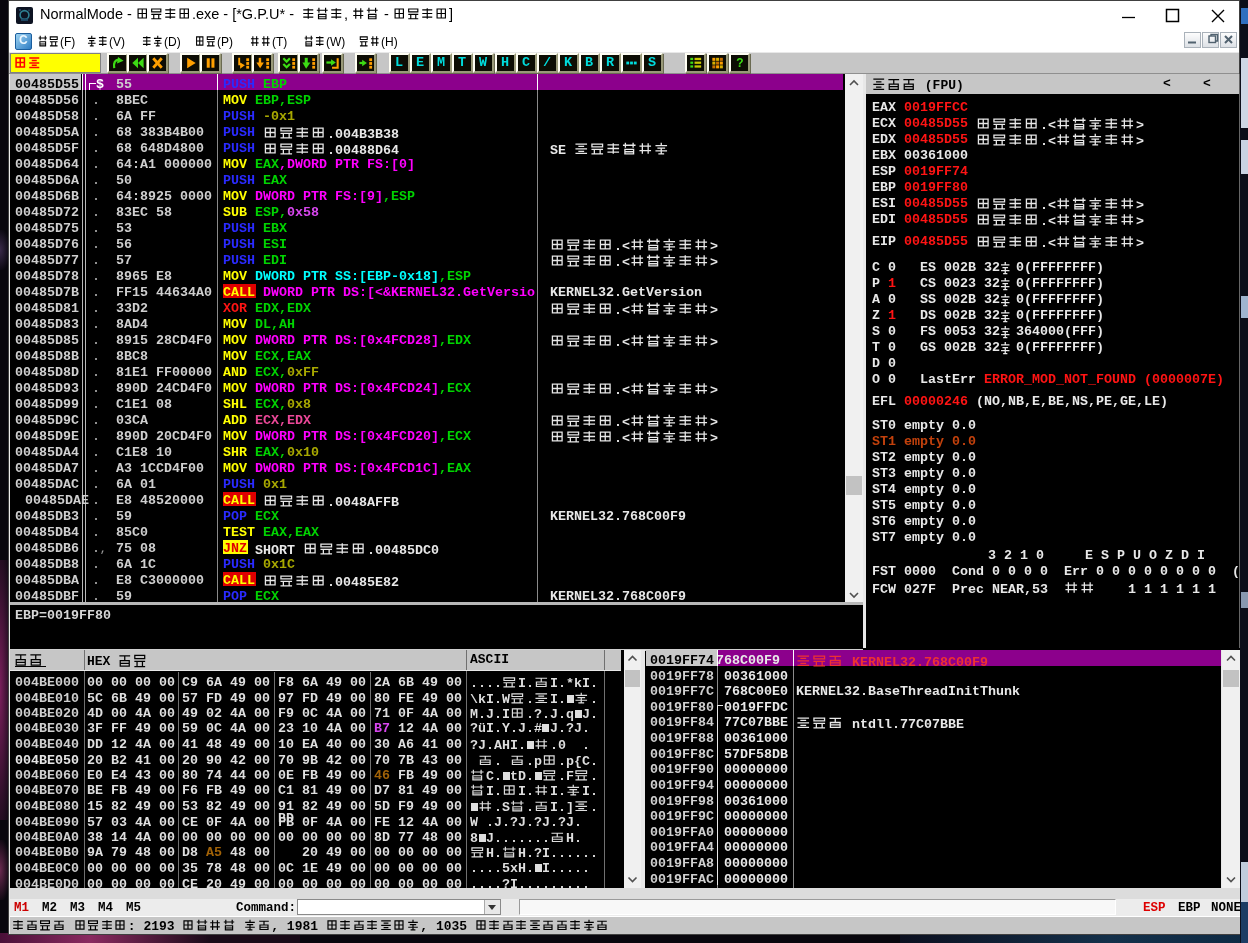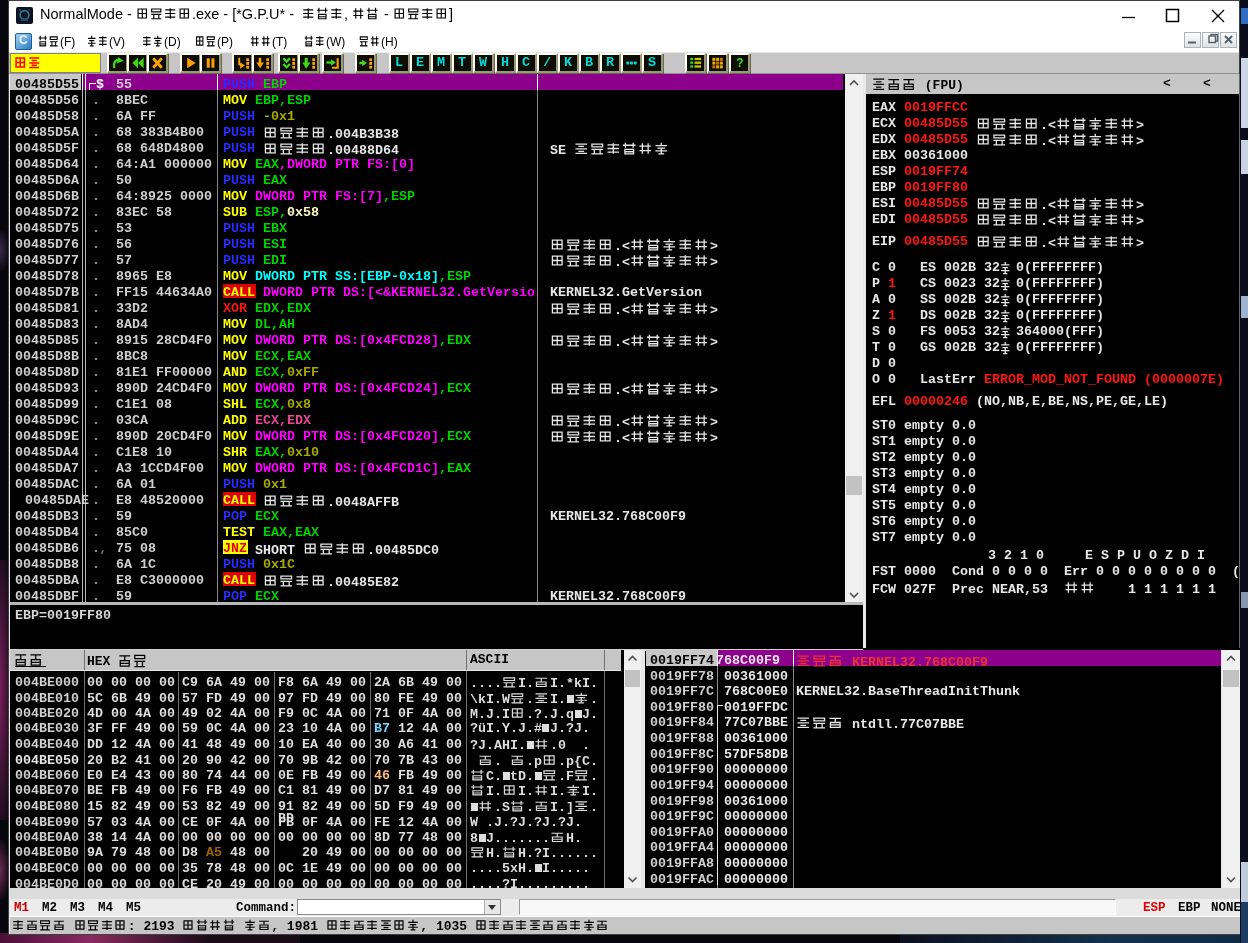--- a/index.html
+++ b/index.html
@@ -303,28 +303,28 @@
 <div style="position:absolute;left:279px;top:158px;color:#ff00ff;font:13.33px 'Liberation Mono',monospace;font-weight:bold;line-height:14.0px;white-space:pre;">,DWORD PTR FS:[0]</div>
 <div style="position:absolute;left:15px;top:174px;color:#cfcfcf;font:13.33px 'Liberation Mono',monospace;font-weight:bold;line-height:14.0px;white-space:pre;">00485D6A</div>
 <div style="position:absolute;left:92px;top:174px;color:#9a9a9a;font:13.33px 'Liberation Mono',monospace;font-weight:bold;line-height:14.0px;white-space:pre;">.</div>
 <div style="position:absolute;left:116px;top:174px;color:#cfcfcf;font:13.33px 'Liberation Mono',monospace;font-weight:bold;line-height:14.0px;white-space:pre;">50</div>
 <div style="position:absolute;left:223px;top:174px;color:#2a2aff;font:13.33px 'Liberation Mono',monospace;font-weight:bold;line-height:14.0px;white-space:pre;">PUSH</div>
 <div style="position:absolute;left:255px;top:174px;color:#00d400;font:13.33px 'Liberation Mono',monospace;font-weight:bold;line-height:14.0px;white-space:pre;"> EAX</div>
 <div style="position:absolute;left:15px;top:190px;color:#cfcfcf;font:13.33px 'Liberation Mono',monospace;font-weight:bold;line-height:14.0px;white-space:pre;">00485D6B</div>
 <div style="position:absolute;left:92px;top:190px;color:#9a9a9a;font:13.33px 'Liberation Mono',monospace;font-weight:bold;line-height:14.0px;white-space:pre;">.</div>
 <div style="position:absolute;left:116px;top:190px;color:#cfcfcf;font:13.33px 'Liberation Mono',monospace;font-weight:bold;line-height:14.0px;white-space:pre;">64:8925 0000</div>
 <div style="position:absolute;left:223px;top:190px;color:#ffff00;font:13.33px 'Liberation Mono',monospace;font-weight:bold;line-height:14.0px;white-space:pre;">MOV</div>
-<div style="position:absolute;left:247px;top:190px;color:#ff00ff;font:13.33px 'Liberation Mono',monospace;font-weight:bold;line-height:14.0px;white-space:pre;"> DWORD PTR FS:[7]</div>
+<div style="position:absolute;left:247px;top:190px;color:#ff00ff;font:13.33px 'Liberation Mono',monospace;font-weight:bold;line-height:14.0px;white-space:pre;"> DWORD PTR FS:[9]</div>
 <div style="position:absolute;left:383px;top:190px;color:#00d400;font:13.33px 'Liberation Mono',monospace;font-weight:bold;line-height:14.0px;white-space:pre;">,ESP</div>
 <div style="position:absolute;left:15px;top:206px;color:#cfcfcf;font:13.33px 'Liberation Mono',monospace;font-weight:bold;line-height:14.0px;white-space:pre;">00485D72</div>
 <div style="position:absolute;left:92px;top:206px;color:#9a9a9a;font:13.33px 'Liberation Mono',monospace;font-weight:bold;line-height:14.0px;white-space:pre;">.</div>
 <div style="position:absolute;left:116px;top:206px;color:#cfcfcf;font:13.33px 'Liberation Mono',monospace;font-weight:bold;line-height:14.0px;white-space:pre;">83EC 58</div>
 <div style="position:absolute;left:223px;top:206px;color:#ffff00;font:13.33px 'Liberation Mono',monospace;font-weight:bold;line-height:14.0px;white-space:pre;">SUB</div>
 <div style="position:absolute;left:247px;top:206px;color:#00d400;font:13.33px 'Liberation Mono',monospace;font-weight:bold;line-height:14.0px;white-space:pre;"> ESP,</div>
-<div style="position:absolute;left:287px;top:206px;color:#fef9c3;font:13.33px 'Liberation Mono',monospace;font-weight:bold;line-height:14.0px;white-space:pre;">0x58</div>
+<div style="position:absolute;left:287px;top:206px;color:#d946ef;font:13.33px 'Liberation Mono',monospace;font-weight:bold;line-height:14.0px;white-space:pre;">0x58</div>
 <div style="position:absolute;left:15px;top:222px;color:#cfcfcf;font:13.33px 'Liberation Mono',monospace;font-weight:bold;line-height:14.0px;white-space:pre;">00485D75</div>
 <div style="position:absolute;left:92px;top:222px;color:#9a9a9a;font:13.33px 'Liberation Mono',monospace;font-weight:bold;line-height:14.0px;white-space:pre;">.</div>
 <div style="position:absolute;left:116px;top:222px;color:#cfcfcf;font:13.33px 'Liberation Mono',monospace;font-weight:bold;line-height:14.0px;white-space:pre;">53</div>
 <div style="position:absolute;left:223px;top:222px;color:#2a2aff;font:13.33px 'Liberation Mono',monospace;font-weight:bold;line-height:14.0px;white-space:pre;">PUSH</div>
 <div style="position:absolute;left:255px;top:222px;color:#00d400;font:13.33px 'Liberation Mono',monospace;font-weight:bold;line-height:14.0px;white-space:pre;"> EBX</div>
 <div style="position:absolute;left:15px;top:238px;color:#cfcfcf;font:13.33px 'Liberation Mono',monospace;font-weight:bold;line-height:14.0px;white-space:pre;">00485D76</div>
 <div style="position:absolute;left:92px;top:238px;color:#9a9a9a;font:13.33px 'Liberation Mono',monospace;font-weight:bold;line-height:14.0px;white-space:pre;">.</div>
 <div style="position:absolute;left:116px;top:238px;color:#cfcfcf;font:13.33px 'Liberation Mono',monospace;font-weight:bold;line-height:14.0px;white-space:pre;">56</div>
 <div style="position:absolute;left:223px;top:238px;color:#2a2aff;font:13.33px 'Liberation Mono',monospace;font-weight:bold;line-height:14.0px;white-space:pre;">PUSH</div>
 <div style="position:absolute;left:255px;top:238px;color:#00d400;font:13.33px 'Liberation Mono',monospace;font-weight:bold;line-height:14.0px;white-space:pre;"> ESI</div>
@@ -804,21 +804,21 @@
 <div style="position:absolute;left:872px;top:357px;color:#e8e8e8;font:13.33px 'Liberation Mono',monospace;font-weight:bold;line-height:14.0px;white-space:pre;">D</div>
 <div style="position:absolute;left:888px;top:357px;color:#e8e8e8;font:13.33px 'Liberation Mono',monospace;font-weight:bold;line-height:14.0px;white-space:pre;">0</div>
 <div style="position:absolute;left:872px;top:373px;color:#e8e8e8;font:13.33px 'Liberation Mono',monospace;font-weight:bold;line-height:14.0px;white-space:pre;">O</div>
 <div style="position:absolute;left:888px;top:373px;color:#e8e8e8;font:13.33px 'Liberation Mono',monospace;font-weight:bold;line-height:14.0px;white-space:pre;">0</div>
 <div style="position:absolute;left:920px;top:373px;color:#e8e8e8;font:13.33px 'Liberation Mono',monospace;font-weight:bold;line-height:14.0px;white-space:pre;">LastErr</div>
 <div style="position:absolute;left:984px;top:373px;color:#ff1414;font:13.33px 'Liberation Mono',monospace;font-weight:bold;line-height:14.0px;white-space:pre;">ERROR_MOD_NOT_FOUND (0000007E)</div>
 <div style="position:absolute;left:872px;top:395px;color:#e8e8e8;font:13.33px 'Liberation Mono',monospace;font-weight:bold;line-height:14.0px;white-space:pre;">EFL</div>
 <div style="position:absolute;left:904px;top:395px;color:#ff1414;font:13.33px 'Liberation Mono',monospace;font-weight:bold;line-height:14.0px;white-space:pre;">00000246</div>
 <div style="position:absolute;left:976px;top:395px;color:#e8e8e8;font:13.33px 'Liberation Mono',monospace;font-weight:bold;line-height:14.0px;white-space:pre;">(NO,NB,E,BE,NS,PE,GE,LE)</div>
 <div style="position:absolute;left:872px;top:419px;color:#e8e8e8;font:13.33px 'Liberation Mono',monospace;font-weight:bold;line-height:14.0px;white-space:pre;">ST0 empty 0.0</div>
-<div style="position:absolute;left:872px;top:435px;color:#e5e5e5;font:13.33px 'Liberation Mono',monospace;font-weight:bold;line-height:14.0px;white-space:pre;">ST1 empty 0.0</div>
+<div style="position:absolute;left:872px;top:435px;color:#c2410c;font:13.33px 'Liberation Mono',monospace;font-weight:bold;line-height:14.0px;white-space:pre;">ST1 empty 0.0</div>
 <div style="position:absolute;left:872px;top:451px;color:#e8e8e8;font:13.33px 'Liberation Mono',monospace;font-weight:bold;line-height:14.0px;white-space:pre;">ST2 empty 0.0</div>
 <div style="position:absolute;left:872px;top:467px;color:#e8e8e8;font:13.33px 'Liberation Mono',monospace;font-weight:bold;line-height:14.0px;white-space:pre;">ST3 empty 0.0</div>
 <div style="position:absolute;left:872px;top:483px;color:#e8e8e8;font:13.33px 'Liberation Mono',monospace;font-weight:bold;line-height:14.0px;white-space:pre;">ST4 empty 0.0</div>
 <div style="position:absolute;left:872px;top:499px;color:#e8e8e8;font:13.33px 'Liberation Mono',monospace;font-weight:bold;line-height:14.0px;white-space:pre;">ST5 empty 0.0</div>
 <div style="position:absolute;left:872px;top:515px;color:#e8e8e8;font:13.33px 'Liberation Mono',monospace;font-weight:bold;line-height:14.0px;white-space:pre;">ST6 empty 0.0</div>
 <div style="position:absolute;left:872px;top:531px;color:#e8e8e8;font:13.33px 'Liberation Mono',monospace;font-weight:bold;line-height:14.0px;white-space:pre;">ST7 empty 0.0</div>
 <div style="position:absolute;left:988px;top:549px;color:#e8e8e8;font:13.33px 'Liberation Mono',monospace;font-weight:bold;line-height:14.0px;white-space:pre;">3 2 1 0</div>
 <div style="position:absolute;left:1085px;top:549px;color:#e8e8e8;font:13.33px 'Liberation Mono',monospace;font-weight:bold;line-height:14.0px;white-space:pre;">E S P U O Z D I</div>
 <div style="position:absolute;left:872px;top:565px;color:#e8e8e8;font:13.33px 'Liberation Mono',monospace;font-weight:bold;line-height:14.0px;white-space:pre;">FST 0000  Cond 0 0 0 0  Err 0 0 0 0 0 0 0 0  (GT)</div>
 <div style="position:absolute;left:872px;top:581px;color:#e8e8e8;font:13.33px 'Liberation Mono',monospace;font-weight:bold;line-height:14.0px;white-space:pre;">FCW 027F  Prec NEAR,53  <svg style="width:14.5px;height:13px;vertical-align:-1px;margin-right:1.5px" viewBox="0.5 0 15 16" preserveAspectRatio="none">
@@ -919,21 +919,21 @@
 <div style="position:absolute;left:135px;top:722px;color:#dedede;font:13.33px 'Liberation Mono',monospace;font-weight:bold;line-height:14.0px;white-space:pre;">49</div>
 <div style="position:absolute;left:159px;top:722px;color:#dedede;font:13.33px 'Liberation Mono',monospace;font-weight:bold;line-height:14.0px;white-space:pre;">00</div>
 <div style="position:absolute;left:182px;top:722px;color:#dedede;font:13.33px 'Liberation Mono',monospace;font-weight:bold;line-height:14.0px;white-space:pre;">59</div>
 <div style="position:absolute;left:206px;top:722px;color:#dedede;font:13.33px 'Liberation Mono',monospace;font-weight:bold;line-height:14.0px;white-space:pre;">0C</div>
 <div style="position:absolute;left:230px;top:722px;color:#dedede;font:13.33px 'Liberation Mono',monospace;font-weight:bold;line-height:14.0px;white-space:pre;">4A</div>
 <div style="position:absolute;left:254px;top:722px;color:#dedede;font:13.33px 'Liberation Mono',monospace;font-weight:bold;line-height:14.0px;white-space:pre;">00</div>
 <div style="position:absolute;left:278px;top:722px;color:#dedede;font:13.33px 'Liberation Mono',monospace;font-weight:bold;line-height:14.0px;white-space:pre;">23</div>
 <div style="position:absolute;left:302px;top:722px;color:#dedede;font:13.33px 'Liberation Mono',monospace;font-weight:bold;line-height:14.0px;white-space:pre;">10</div>
 <div style="position:absolute;left:326px;top:722px;color:#dedede;font:13.33px 'Liberation Mono',monospace;font-weight:bold;line-height:14.0px;white-space:pre;">4A</div>
 <div style="position:absolute;left:350px;top:722px;color:#dedede;font:13.33px 'Liberation Mono',monospace;font-weight:bold;line-height:14.0px;white-space:pre;">00</div>
-<div style="position:absolute;left:374px;top:722px;color:#7dd3fc;font:13.33px 'Liberation Mono',monospace;font-weight:bold;line-height:14.0px;white-space:pre;">B7</div>
+<div style="position:absolute;left:374px;top:722px;color:#d946ef;font:13.33px 'Liberation Mono',monospace;font-weight:bold;line-height:14.0px;white-space:pre;">B7</div>
 <div style="position:absolute;left:398px;top:722px;color:#dedede;font:13.33px 'Liberation Mono',monospace;font-weight:bold;line-height:14.0px;white-space:pre;">12</div>
 <div style="position:absolute;left:422px;top:722px;color:#dedede;font:13.33px 'Liberation Mono',monospace;font-weight:bold;line-height:14.0px;white-space:pre;">4A</div>
 <div style="position:absolute;left:446px;top:722px;color:#dedede;font:13.33px 'Liberation Mono',monospace;font-weight:bold;line-height:14.0px;white-space:pre;">00</div>
 <div style="position:absolute;left:470px;top:722px;color:#dedede;font:13.33px 'Liberation Mono',monospace;font-weight:bold;line-height:14.0px;white-space:pre;">?üI.Y.J.#<span style="display:inline-block;width:7px;height:8px;background:currentColor;margin:0 .5px"></span>J.?J. </div>
 <div style="position:absolute;left:15px;top:738px;color:#cfcfcf;font:13.33px 'Liberation Mono',monospace;font-weight:bold;line-height:14.0px;white-space:pre;">004BE040</div>
 <div style="position:absolute;left:87px;top:738px;color:#dedede;font:13.33px 'Liberation Mono',monospace;font-weight:bold;line-height:14.0px;white-space:pre;">DD</div>
 <div style="position:absolute;left:111px;top:738px;color:#dedede;font:13.33px 'Liberation Mono',monospace;font-weight:bold;line-height:14.0px;white-space:pre;">12</div>
 <div style="position:absolute;left:135px;top:738px;color:#dedede;font:13.33px 'Liberation Mono',monospace;font-weight:bold;line-height:14.0px;white-space:pre;">4A</div>
 <div style="position:absolute;left:159px;top:738px;color:#dedede;font:13.33px 'Liberation Mono',monospace;font-weight:bold;line-height:14.0px;white-space:pre;">00</div>
 <div style="position:absolute;left:182px;top:738px;color:#dedede;font:13.33px 'Liberation Mono',monospace;font-weight:bold;line-height:14.0px;white-space:pre;">41</div>
@@ -981,21 +981,21 @@
 <div style="position:absolute;left:135px;top:769px;color:#dedede;font:13.33px 'Liberation Mono',monospace;font-weight:bold;line-height:14.0px;white-space:pre;">43</div>
 <div style="position:absolute;left:159px;top:769px;color:#dedede;font:13.33px 'Liberation Mono',monospace;font-weight:bold;line-height:14.0px;white-space:pre;">00</div>
 <div style="position:absolute;left:182px;top:769px;color:#dedede;font:13.33px 'Liberation Mono',monospace;font-weight:bold;line-height:14.0px;white-space:pre;">80</div>
 <div style="position:absolute;left:206px;top:769px;color:#dedede;font:13.33px 'Liberation Mono',monospace;font-weight:bold;line-height:14.0px;white-space:pre;">74</div>
 <div style="position:absolute;left:230px;top:769px;color:#dedede;font:13.33px 'Liberation Mono',monospace;font-weight:bold;line-height:14.0px;white-space:pre;">44</div>
 <div style="position:absolute;left:254px;top:769px;color:#dedede;font:13.33px 'Liberation Mono',monospace;font-weight:bold;line-height:14.0px;white-space:pre;">00</div>
 <div style="position:absolute;left:278px;top:769px;color:#dedede;font:13.33px 'Liberation Mono',monospace;font-weight:bold;line-height:14.0px;white-space:pre;">0E</div>
 <div style="position:absolute;left:302px;top:769px;color:#dedede;font:13.33px 'Liberation Mono',monospace;font-weight:bold;line-height:14.0px;white-space:pre;">FB</div>
 <div style="position:absolute;left:326px;top:769px;color:#dedede;font:13.33px 'Liberation Mono',monospace;font-weight:bold;line-height:14.0px;white-space:pre;">49</div>
 <div style="position:absolute;left:350px;top:769px;color:#dedede;font:13.33px 'Liberation Mono',monospace;font-weight:bold;line-height:14.0px;white-space:pre;">00</div>
-<div style="position:absolute;left:374px;top:769px;color:#fdba74;font:13.33px 'Liberation Mono',monospace;font-weight:bold;line-height:14.0px;white-space:pre;">46</div>
+<div style="position:absolute;left:374px;top:769px;color:#a16207;font:13.33px 'Liberation Mono',monospace;font-weight:bold;line-height:14.0px;white-space:pre;">46</div>
 <div style="position:absolute;left:398px;top:769px;color:#dedede;font:13.33px 'Liberation Mono',monospace;font-weight:bold;line-height:14.0px;white-space:pre;">FB</div>
 <div style="position:absolute;left:422px;top:769px;color:#dedede;font:13.33px 'Liberation Mono',monospace;font-weight:bold;line-height:14.0px;white-space:pre;">49</div>
 <div style="position:absolute;left:446px;top:769px;color:#dedede;font:13.33px 'Liberation Mono',monospace;font-weight:bold;line-height:14.0px;white-space:pre;">00</div>
 <div style="position:absolute;left:470px;top:769px;color:#dedede;font:13.33px 'Liberation Mono',monospace;font-weight:bold;line-height:14.0px;white-space:pre;"><svg style="width:14.5px;height:12px;vertical-align:-1px;margin-right:1.5px" viewBox="0.5 0 15 16" preserveAspectRatio="none">
       <path d="M1.5 4H14.5M4 1V7M12 1V7M3.5 9H12.5V14.5H3.5zM3.5 12H12.5" fill="none" stroke="currentColor" stroke-width="1.2" vector-effect="non-scaling-stroke"></path>
     </svg>C.<span style="display:inline-block;width:7px;height:8px;background:currentColor;margin:0 .5px"></span>tD.<span style="display:inline-block;width:7px;height:8px;background:currentColor;margin:0 .5px"></span><svg style="width:14.5px;height:12px;vertical-align:-1px;margin-right:1.5px" viewBox="0.5 0 15 16" preserveAspectRatio="none">
       <path d="M2.5 2.5H13.5V6H2.5zM2 9H14M5 9V14.5M11 9V14.5M2 14.5H14" fill="none" stroke="currentColor" stroke-width="1.2" vector-effect="non-scaling-stroke"></path>
     </svg>.F<svg style="width:14.5px;height:12px;vertical-align:-1px;margin-right:1.5px" viewBox="0.5 0 15 16" preserveAspectRatio="none">
       <path d="M2.5 2.5H13.5V6H2.5zM2 9H14M5 9V14.5M11 9V14.5M2 14.5H14" fill="none" stroke="currentColor" stroke-width="1.2" vector-effect="non-scaling-stroke"></path>
     </svg>.</div>

